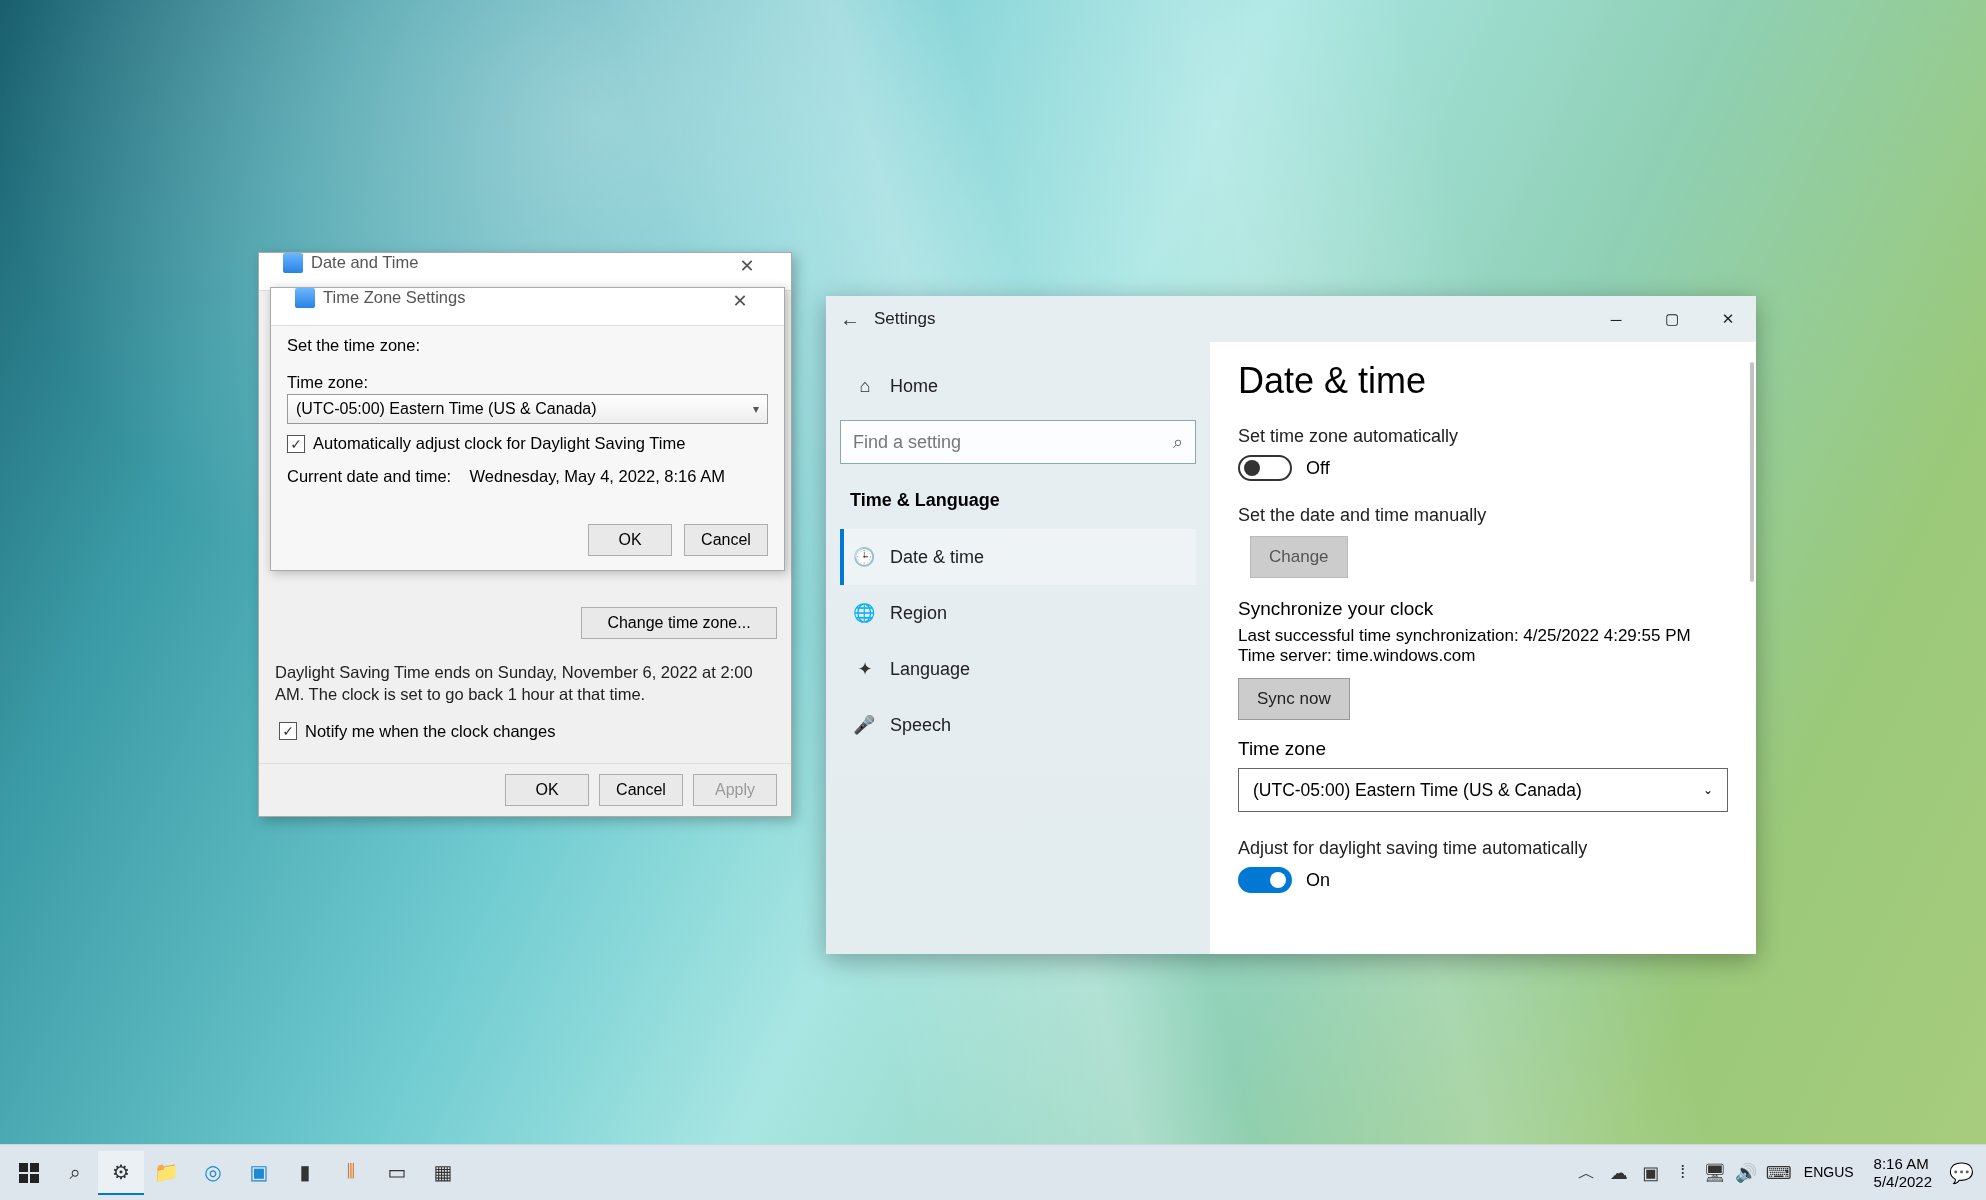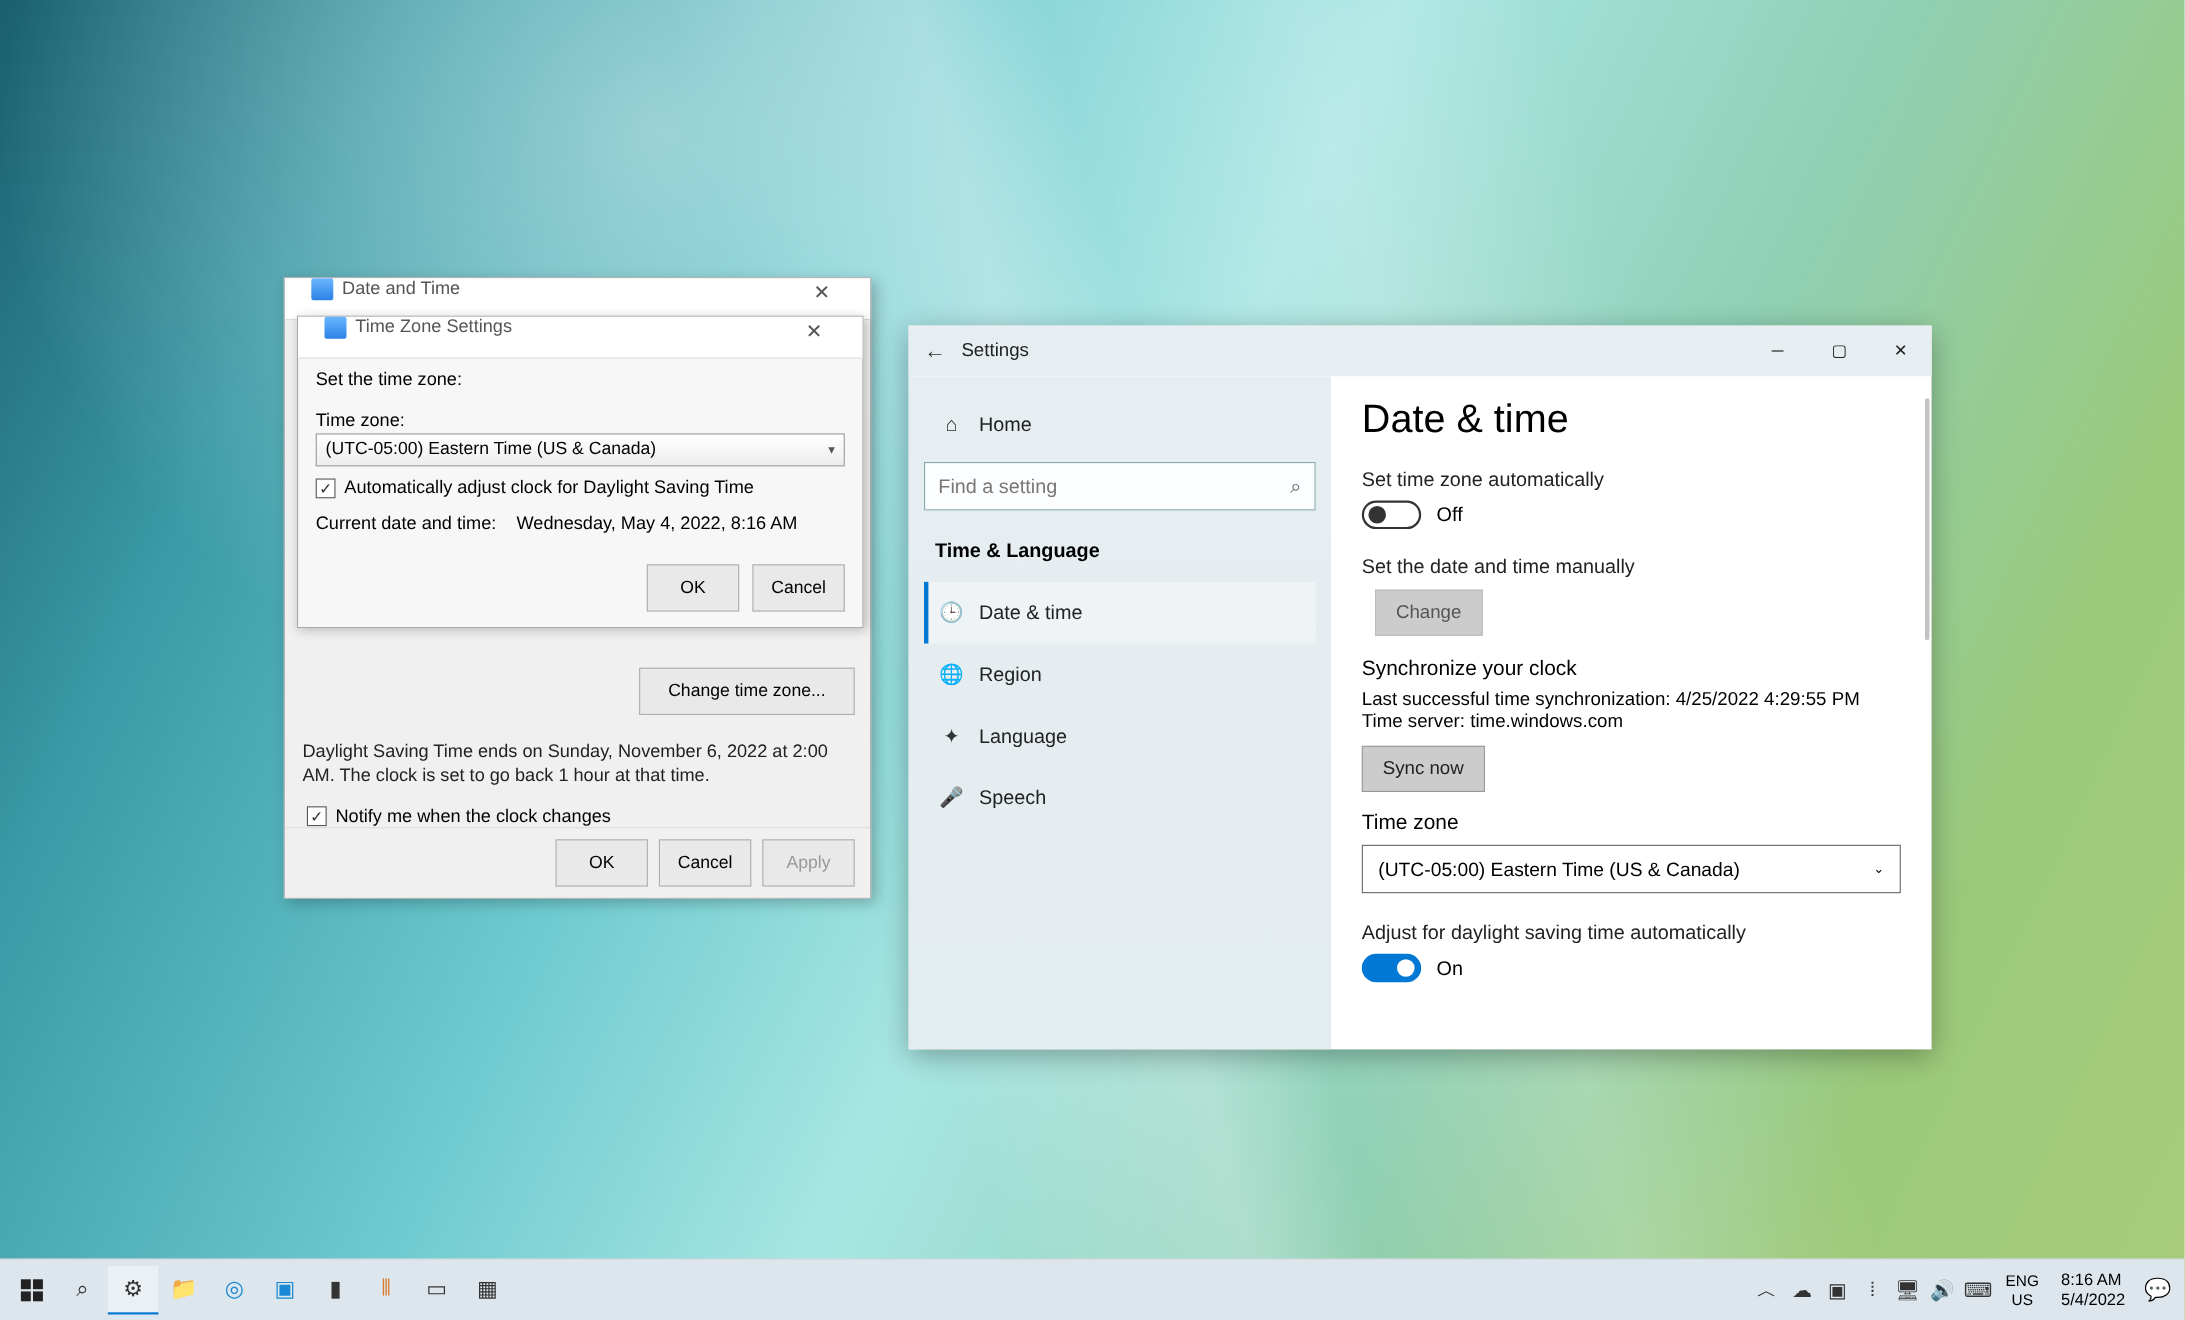--- a/index.html
+++ b/index.html
@@ -36,21 +36,21 @@
     border-bottom: 1px solid #ddd;
     display:flex; padding: 0 24px;
     color:#555;
   }
   .dlg-titlebar .ticon { width:20px; height:20px; margin-right:8px; background: linear-gradient(#6bb6ff,#2a82e4); border-radius:2px; }
   .dlg-close {
     margin-left:auto; width:40px; height:28px; text-align:center; line-height:26px;
     font-size:18px; color:#555; cursor:pointer;
   }
   .dlg-btn {
-    height: 43px; padding: 0 14px; background:#e9e9e9; border:1px solid #adadad;
+    height: 32px; padding: 0 14px; background:#e9e9e9; border:1px solid #adadad;
     font-size:16px; cursor:pointer; min-width:90px;
   }
   .dlg-btn:disabled { color:#999; }
   .dlg-bottom-row {
     position:absolute; left:0; right:0; bottom:0;
     display:flex; gap:10px; justify-content:flex-end;
     padding: 10px 14px; border-top:1px solid #ddd; background:#f0f0f0;
   }
   .dst-info { padding: 8px 20px 0 16px; font-size:16.5px; line-height:1.35; color:#222; }
   .dst-notify { padding: 16px 20px 0 20px; display:flex; align-items:center; gap:8px; font-size:16.5px; }
@@ -167,21 +167,21 @@
     border-top:1px solid rgba(0,0,0,0.08);
   }
   .tb-item {
     width:46px; height:44px; display:flex; align-items:center; justify-content:center;
     cursor:pointer; font-size:20px; color:#333;
   }
   .tb-item.app { border-bottom: 2px solid transparent; }
   .tb-item.active { border-bottom-color:#0078d4; background:rgba(255,255,255,0.4); }
   .tb-right { margin-left:auto; display:flex; align-items:center; gap:2px; }
   .tb-sys { width:30px; text-align:center; font-size:18px; color:#333; cursor:pointer; }
-  .tb-lang { display:flex; flex-direction:column; align-items:center; font-size:14px; line-height:1.15; padding:0 8px;justify-content:space-between; }
+  .tb-lang { display:flex; flex-direction:row; align-items:center; font-size:14px; line-height:1.15; padding:0 8px;justify-content:space-between; }
   .tb-clock { display:flex; flex-direction:column; align-items:flex-start; font-size:15px; line-height:1.2; padding:0 10px; }
   .tb-notif { width:36px; text-align:center; font-size:20px; }
 
   
   .win-logo {
     width:20px; height:20px; display:grid; grid-template-columns:1fr 1fr; grid-template-rows:1fr 1fr; gap:2px;
   }
   .win-logo span { background:#222; }
 </style>
 </head>

